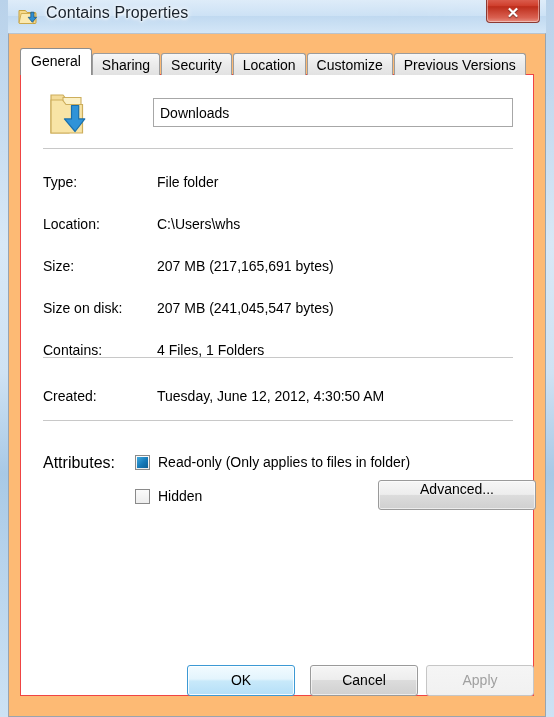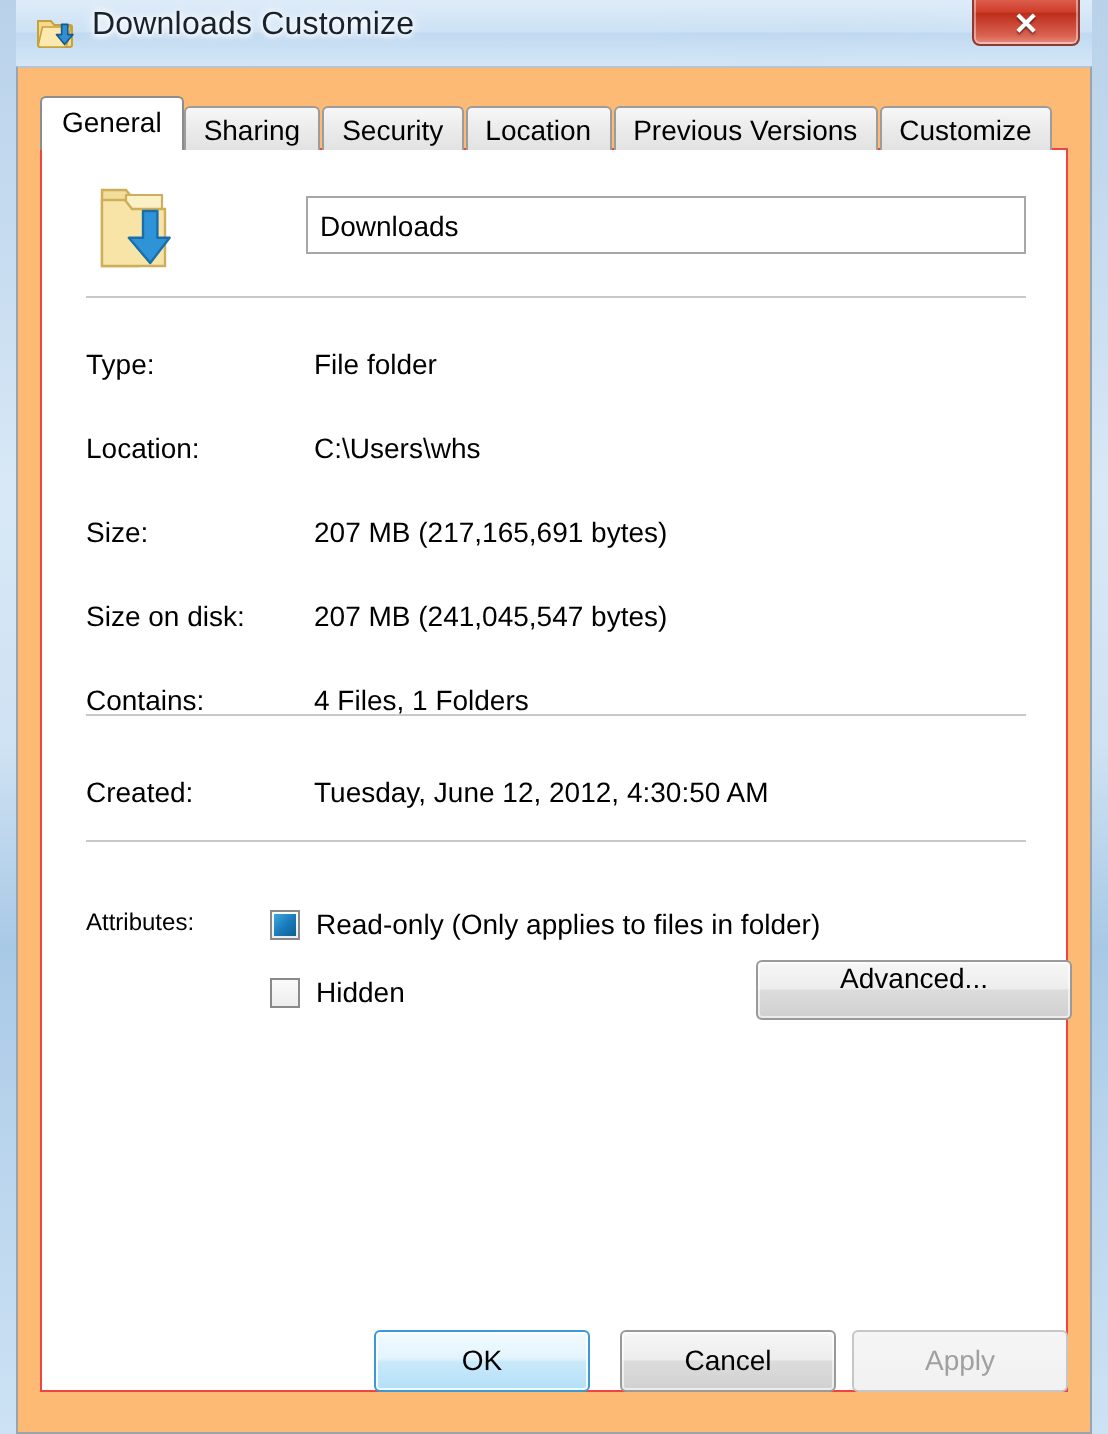--- a/index.html
+++ b/index.html
@@ -236,21 +236,21 @@
   #prop-row-2 { top: 183px; }
   #prop-row-3 { top: 225px; }
   #prop-row-4 { top: 267px; }
   #prop-row-created { top: 313px; }
 
   
   #attributes-label {
     position: absolute;
     left: 22px;
     top: 379px;
-    font-size: 12px;
+    font-size: 16px;
     color: #000;
   }
   .attr-line {
     position: absolute;
     left: 114px;
     height: 20px;
     display: flex;
     align-items: center;
   }
   #attr-readonly-line { top: 377px; }
@@ -355,36 +355,36 @@
   <div id="title-bar">
 
     <span id="window-icon">
       <svg width="21" height="21" viewBox="0 0 21 21">
         <path d="M1 4.5h6.4l1.7 2H17a1 1 0 0 1 1 1v9a1 1 0 0 1-1 1H2a1 1 0 0 1-1-1z" fill="#f6d98a" stroke="#c6a13f" stroke-width="1"></path>
         <path d="M3.2 7.5h14.2l-2.1 9.2a1 1 0 0 1-1 .8H2.2a1 1 0 0 1-1-1.2z" fill="#fbe9b0" stroke="#c6a13f" stroke-width=".8"></path>
         <path d="M12.8 6.2h3.1v5.1h2.6l-4.2 5-4.1-5h2.6z" fill="#2e8fd4" stroke="#17598c" stroke-width=".8" stroke-linejoin="round"></path>
       </svg>
     </span>
 
-    <div id="window-title">Downloads Customize</div>
+    <div id="window-title">Contains Properties</div>
 
     <div id="close-button">
       <div id="close-icon-glyph">✕</div>
     </div>
   </div>
 
   <div id="dialog-body">
 
     <div id="tab-strip">
       <div class="tab active">General</div>
       <div class="tab">Sharing</div>
       <div class="tab">Security</div>
       <div class="tab">Location</div>
+      <div class="tab">Customize</div>
       <div class="tab">Previous Versions</div>
-      <div class="tab">Customize</div>
     </div>
 
     <div id="tab-panel">
 
       <span id="folder-icon-large">
         <svg width="56" height="56" viewBox="0 0 56 56">
           <path d="M8 8h12l4 5h2v33H8z" fill="#f4dc9a" stroke="#cdae5c" stroke-width="1.2"></path>
           <path d="M20 10.5h18v34H20z" fill="#fbf0c6" stroke="#cdae5c" stroke-width="1.1"></path>
           <path d="M8 13h11.5l3.5 4.5h16.5v28.5H8z" fill="#f8e4a6" stroke="#cdae5c" stroke-width="1.2"></path>
           <path d="M28.5 18.5h7.2v13.4h6.1L32.1 44.5 21.4 31.9h7.1z" fill="#2f93d8" stroke="#1a6fab" stroke-width="1.2" stroke-linejoin="round"></path>

